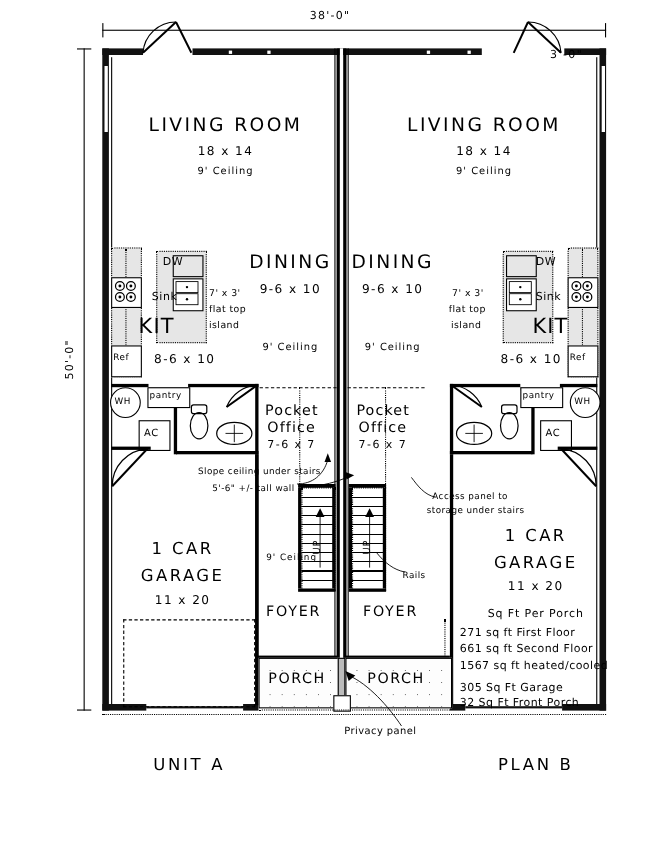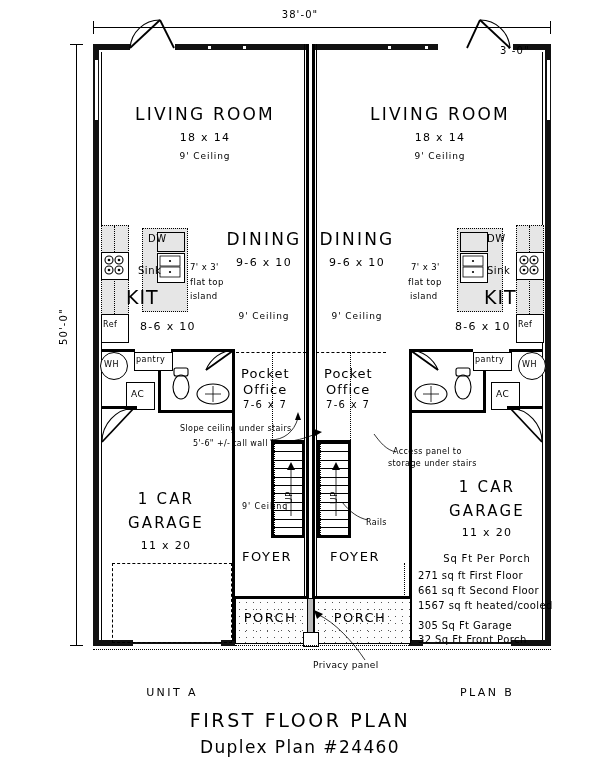--- a/index.html
+++ b/index.html
@@ -14,21 +14,21 @@
   
   .txt{position:absolute;box-sizing:border-box;white-space:nowrap;
        font-family:"DejaVu Sans","Liberation Sans",sans-serif;
        color:#000;letter-spacing:.6px;}
   .room{font-size:17px;font-weight:400;letter-spacing:2.2px;}
   .dim{font-size:11px;letter-spacing:1.3px;}
   .ceil{font-size:9px;letter-spacing:.9px;}
   .note{font-size:8px;letter-spacing:.4px;}
   .small{font-size:10px;letter-spacing:.5px;}
   .kitlbl{font-size:19px;letter-spacing:1px;}
-  .unit{font-size:11px;letter-spacing:2.4px;}
+  .unit{font-size:15px;letter-spacing:2.4px;}
   .title{font-size:19px;letter-spacing:2.6px;}
   .subtitle{font-size:17px;letter-spacing:1.4px;}
   .sqhdr{font-size:10px;letter-spacing:.8px;}
   .sqline{font-size:10px;letter-spacing:.4px;}
   .dimlbl{font-size:10px;letter-spacing:1.1px;}
 
   
   .wall{position:absolute;background:#000;}
   .wall-thin{position:absolute;background:#000;}
 
@@ -395,16 +395,14 @@
   <svg class="ab" style="left:313px;top:608px;width:70px;height:56px;">
     <path class="stroke-thin" d="M4,6 C22,14 40,34 52,52"></path>
     <polygon class="fillblk" points="1,2 10,6 4,11"></polygon>
   </svg>
 
   <div class="hline-dot" style="left:235px;top:645px;width:174px;"></div>
   <div class="hline-dot" style="left:93px;top:649px;width:458px;"></div>
 
   <div class="txt unit" style="left:172px;top:686px;transform:translateX(-50%);">UNIT A</div>
   <div class="txt unit" style="left:487px;top:686px;transform:translateX(-50%);">PLAN B</div>
-  <div class="txt title" style="left:300px;top:709px;transform:translateX(-50%);">FIRST FLOOR PLAN</div>
-  <div class="txt subtitle" style="left:300px;top:737px;transform:translateX(-50%);">Duplex Plan #24460</div>
 
 </div>
 
 </body></html>

